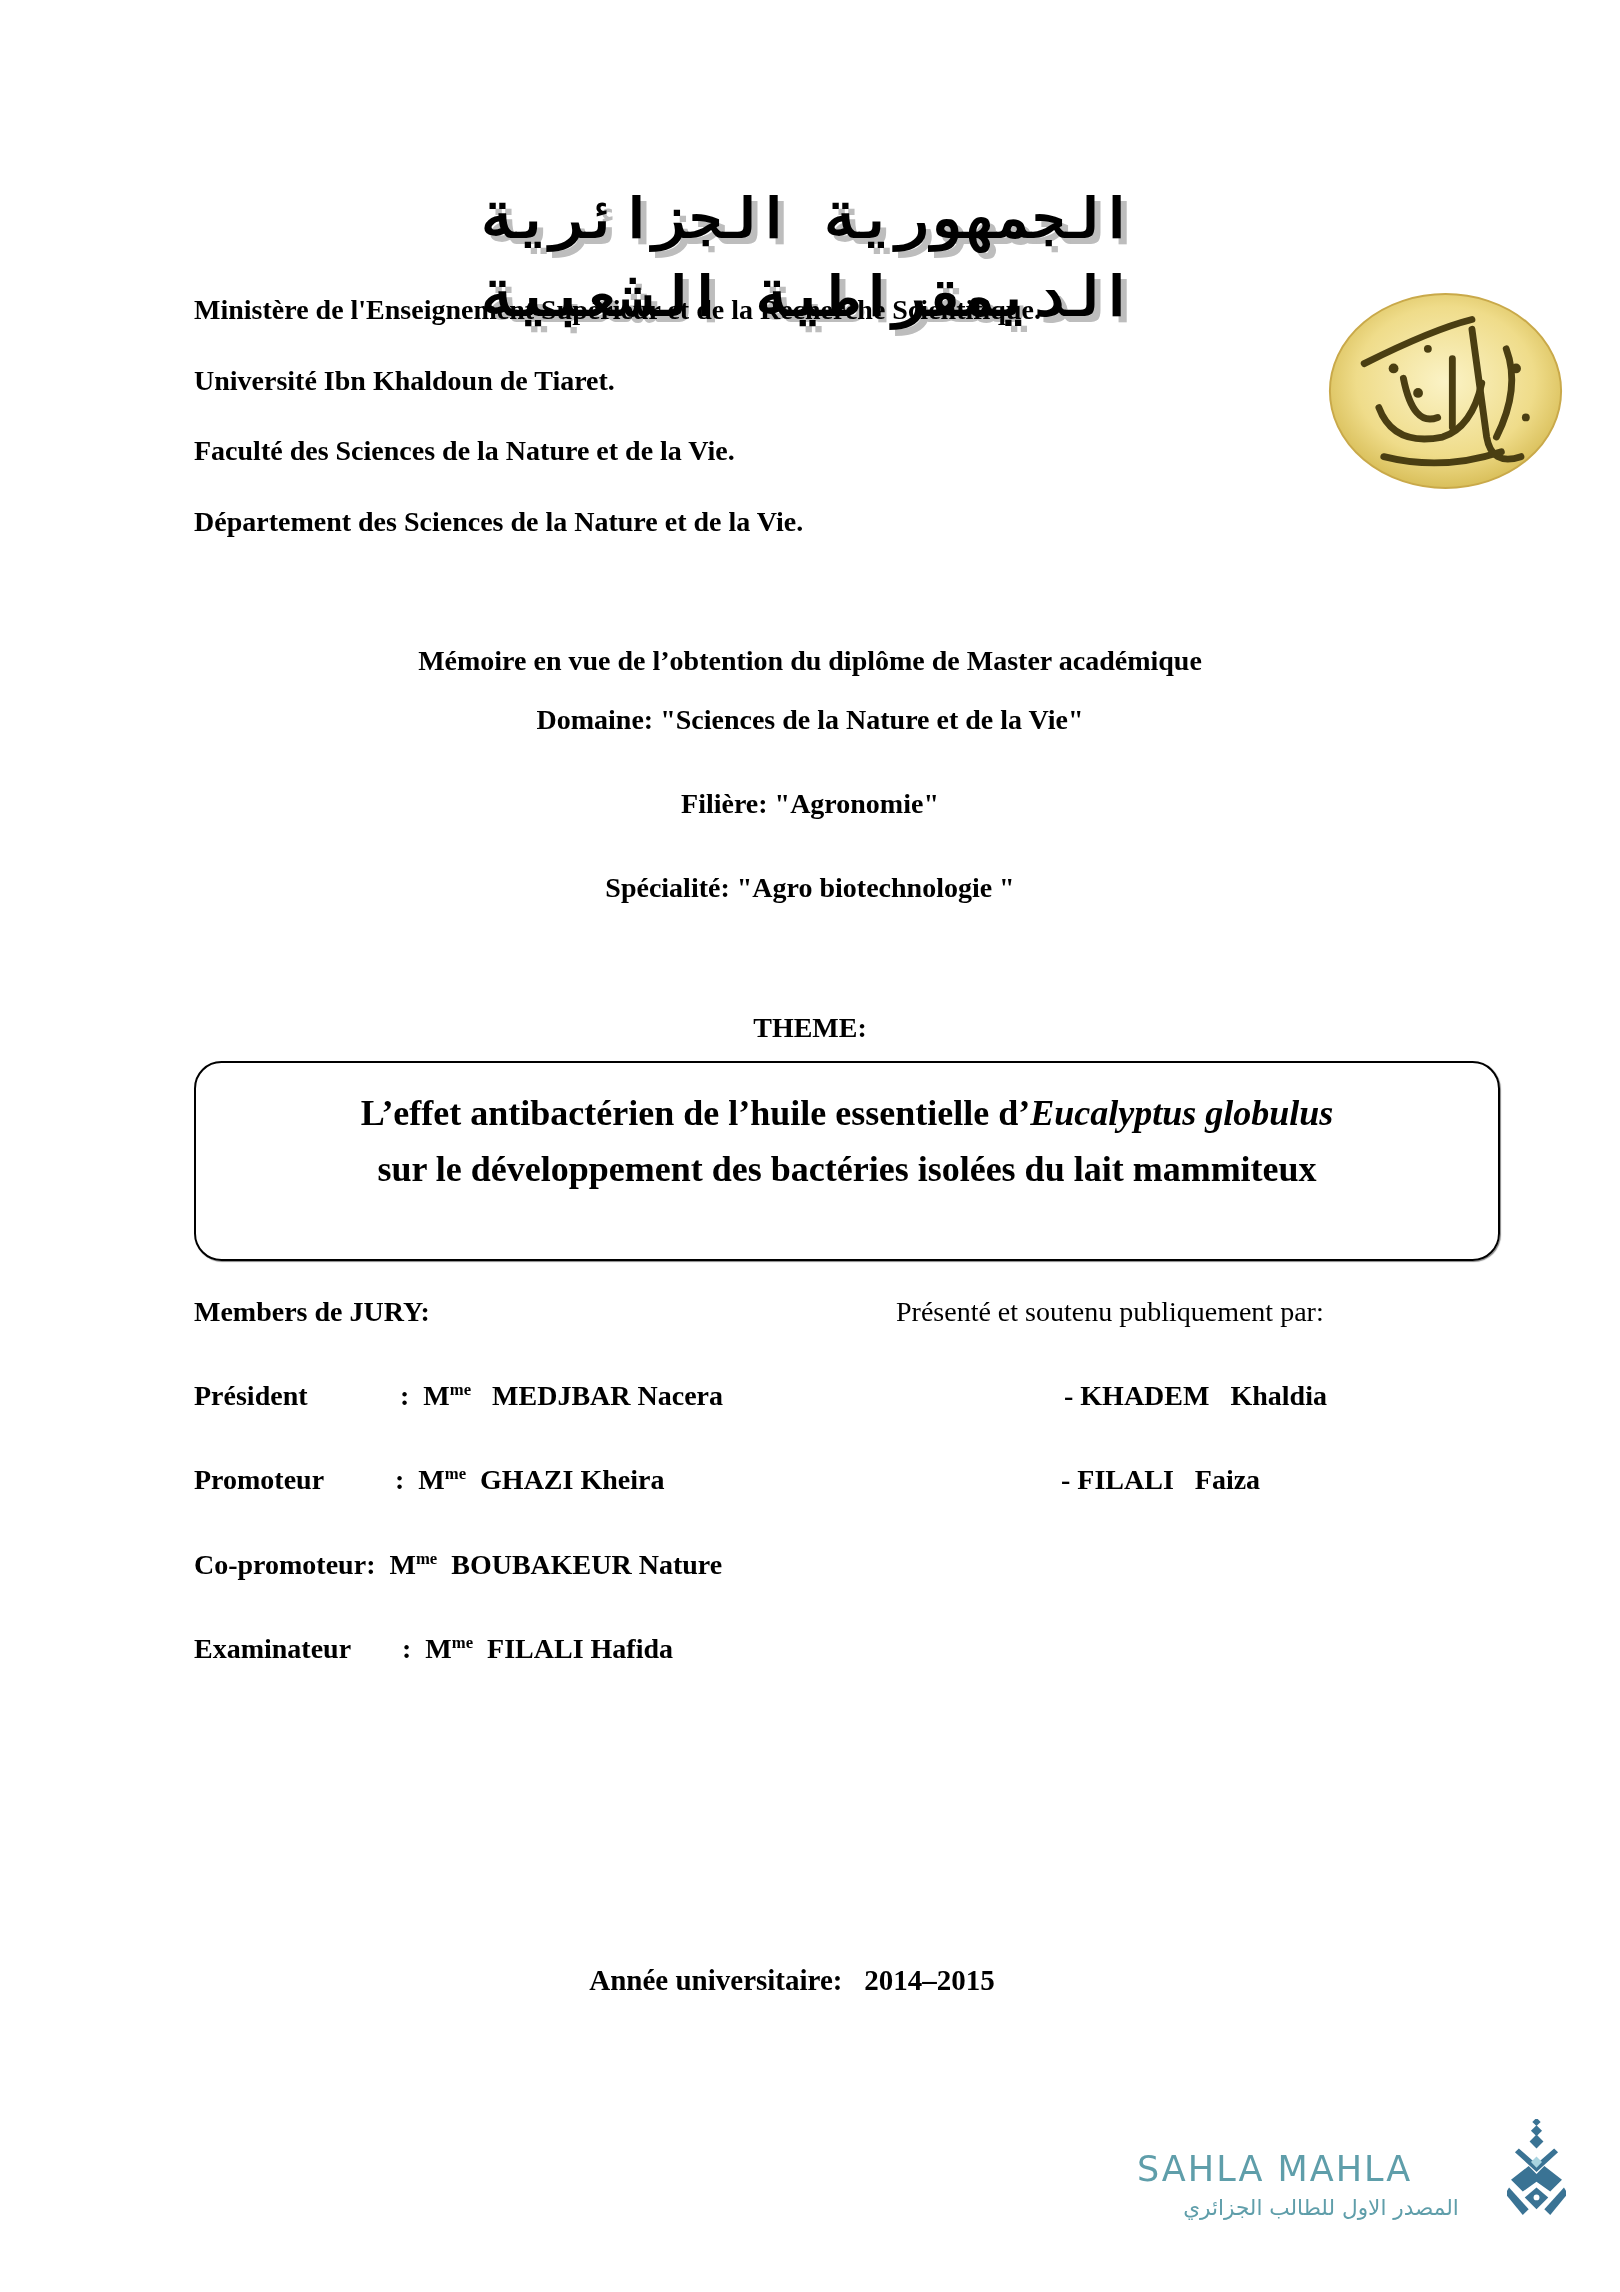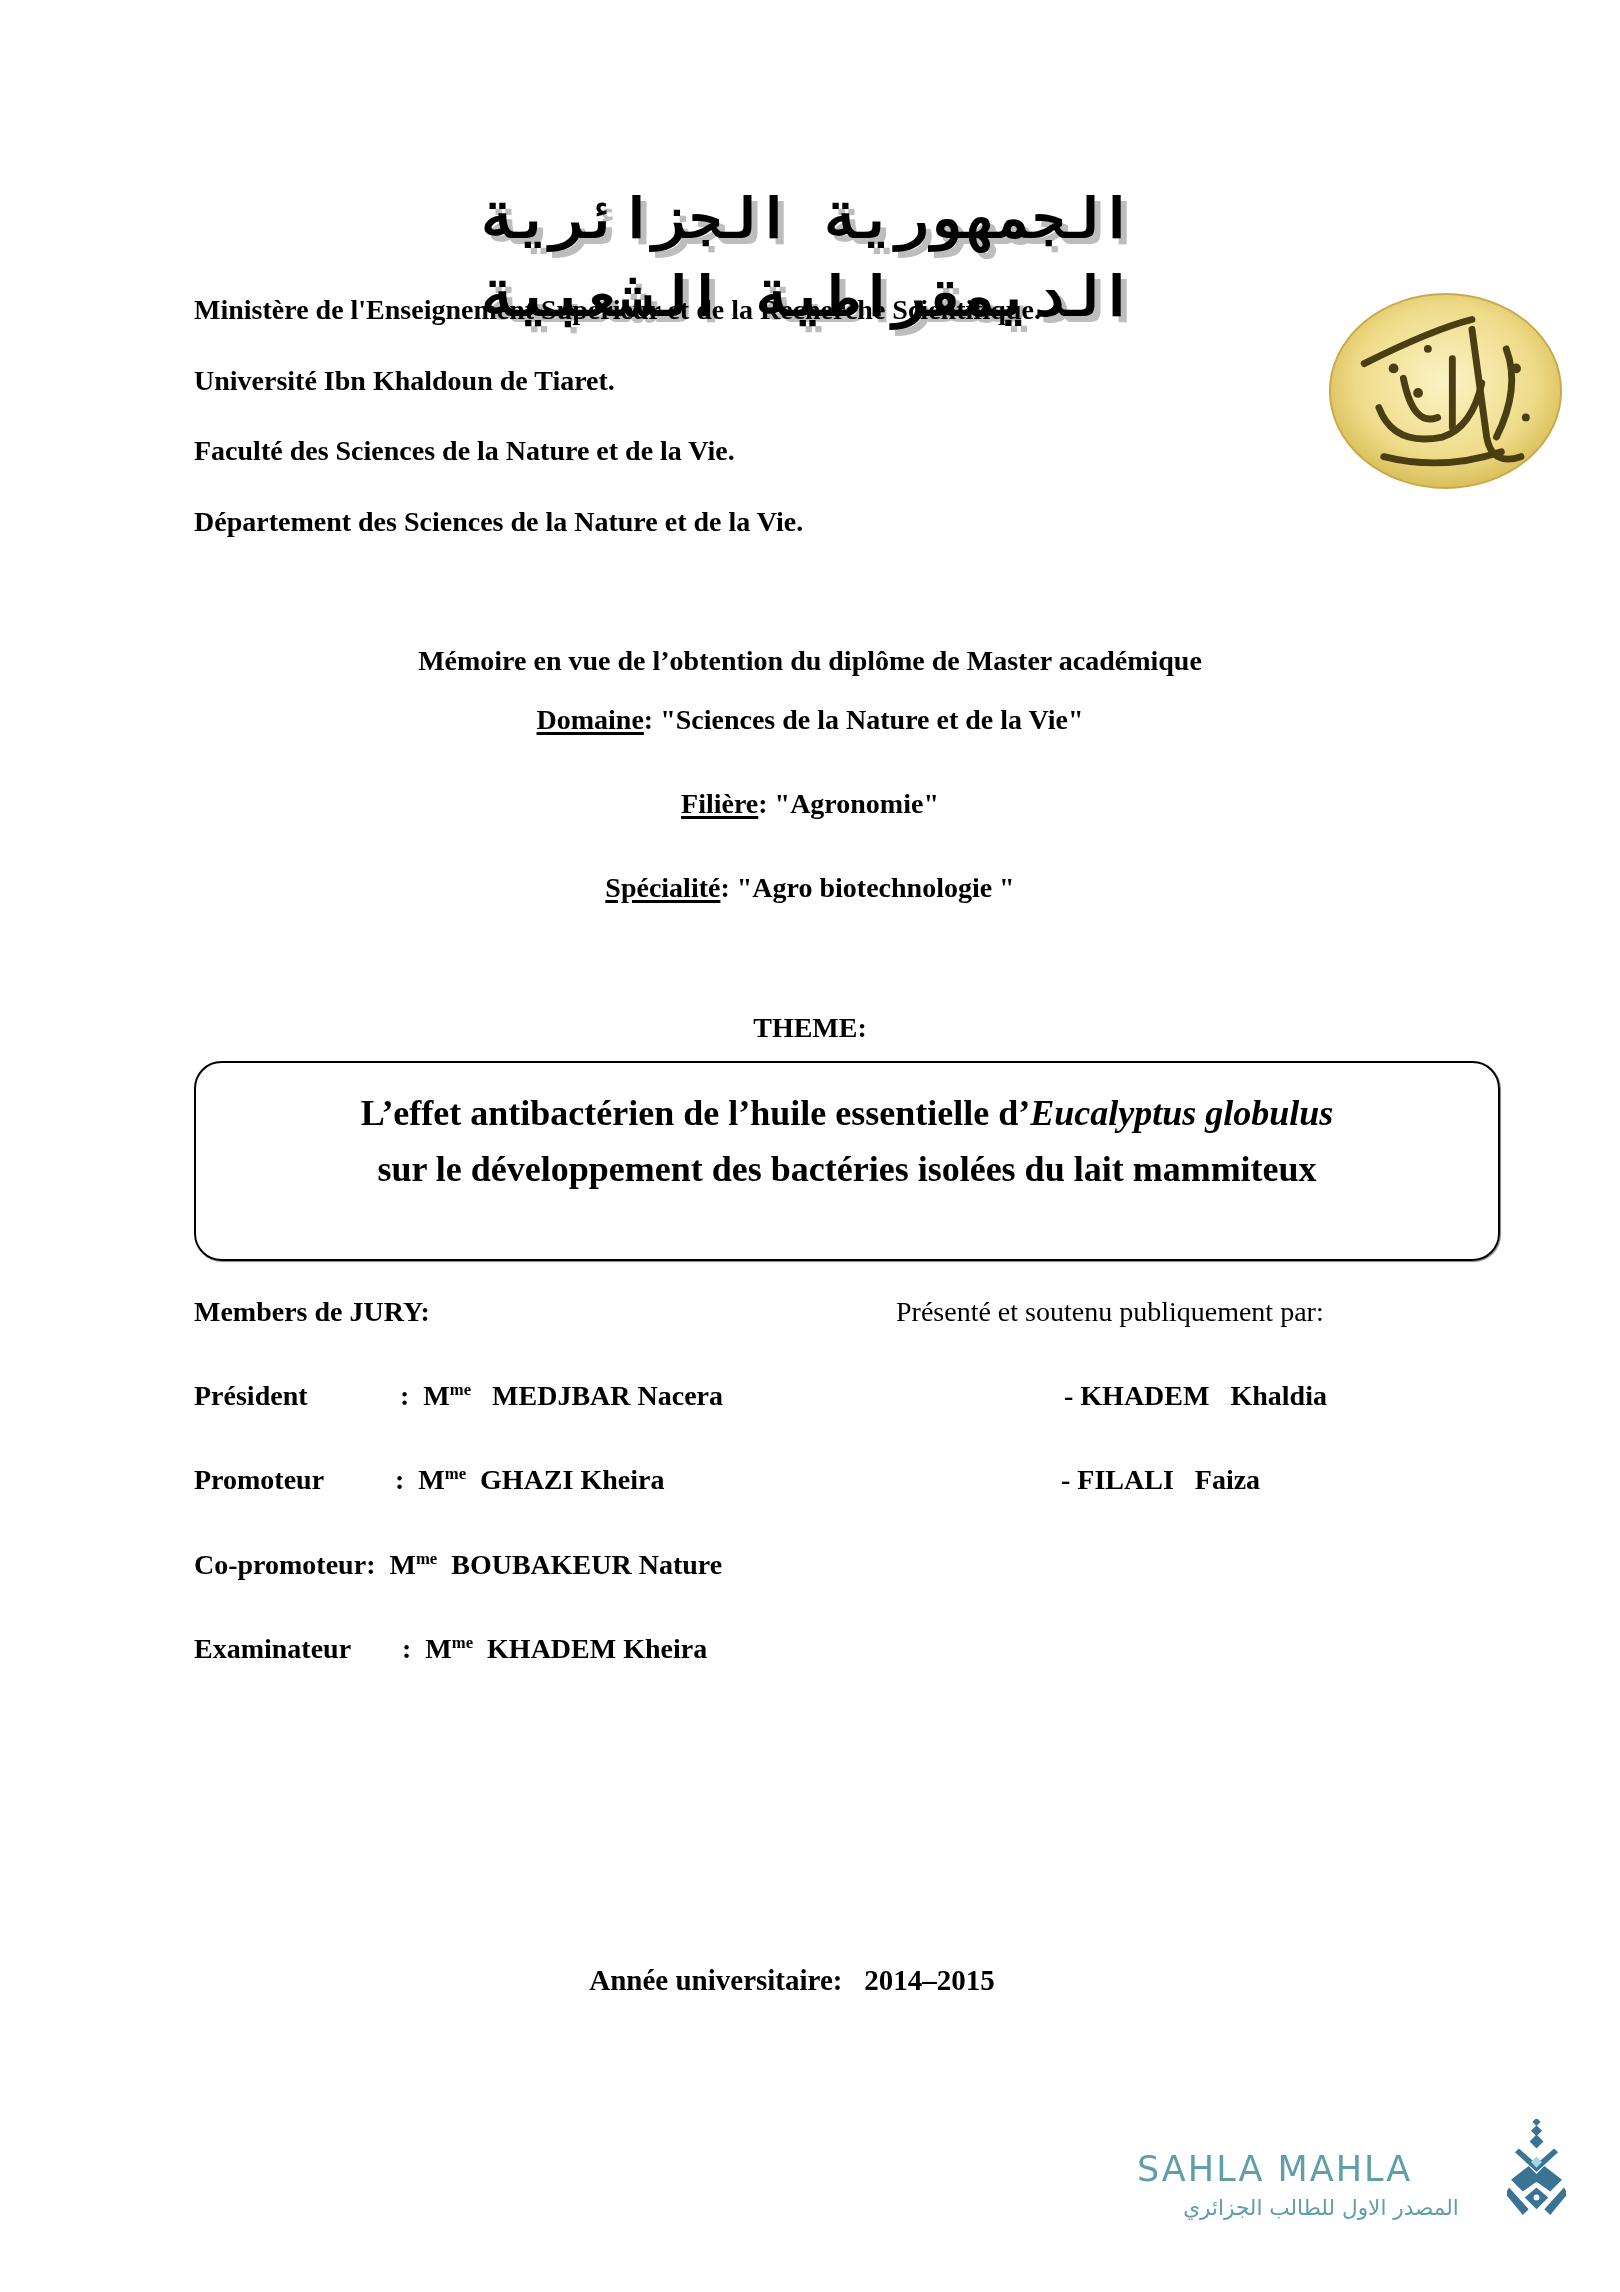--- a/index.html
+++ b/index.html
@@ -51,21 +51,21 @@
 
     .centered {
       left: 0;
       width: 1620px;
       text-align: center;
       font-weight: bold;
       font-size: 28px;
       line-height: 35px;
       white-space: nowrap;
     }
-    .u { text-decoration: underline; text-decoration-thickness: 2.9px; text-underline-offset: 2.9px; margin-top: 30px; }
+    .u { text-decoration-thickness: 2.9px; text-underline-offset: 2.9px; margin-top: 30px; }
 
     .theme-box {
       left: 194px;
       top: 1061px;
       width: 1306px;
       height: 200px;
       border: 2.9px solid #000;
       border-radius: 27.4px;
       box-shadow: 1px 1px 1px #888;
       box-sizing: border-box;
@@ -214,21 +214,21 @@
 <div class="abs jury-text" style="left:194px;top:1378px">
   <span class="jury-role" style="width:206px">Président</span><span>:</span>&nbsp;&nbsp;<span>M</span><span class="sup">me</span>&nbsp;&nbsp;&nbsp;<span>MEDJBAR Nacera</span>
 </div>
 <div class="abs jury-text" style="left:194px;top:1462px">
   <span class="jury-role" style="width:201px">Promoteur</span><span>:</span>&nbsp;&nbsp;<span>M</span><span class="sup">me</span>&nbsp;&nbsp;<span>GHAZI Kheira</span>
 </div>
 <div class="abs jury-text" style="left:194px;top:1547px">
   <span>Co-promoteur</span><span>:</span>&nbsp;&nbsp;<span>M</span><span class="sup">me</span>&nbsp;&nbsp;<span>BOUBAKEUR Nature</span>
 </div>
 <div class="abs jury-text" style="left:194px;top:1631px">
-  <span class="jury-role" style="width:208px">Examinateur</span><span>:</span>&nbsp;&nbsp;<span>M</span><span class="sup">me</span>&nbsp;&nbsp;<span>KHADEM Kheira</span>
+  <span class="jury-role" style="width:208px">Examinateur</span><span>:</span>&nbsp;&nbsp;<span>M</span><span class="sup">me</span>&nbsp;&nbsp;<span>FILALI Hafida</span>
 </div>
 
 <div class="abs presented">Présenté et soutenu publiquement par:</div>
 <div class="abs student" style="left:1064px;top:1378px">
   <span>- KHADEM</span>&nbsp;&nbsp;&nbsp;<span>Khaldia</span>
 </div>
 <div class="abs student" style="left:1061px;top:1462px">
   <span>- FILALI</span>&nbsp;&nbsp;&nbsp;<span>Faiza</span>
 </div>
 

